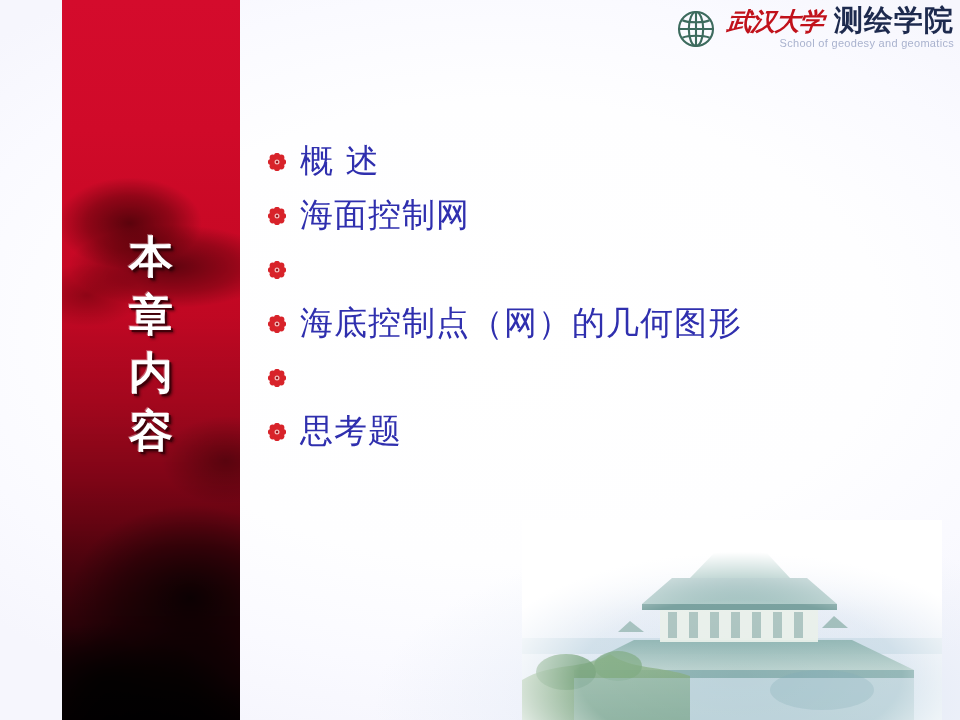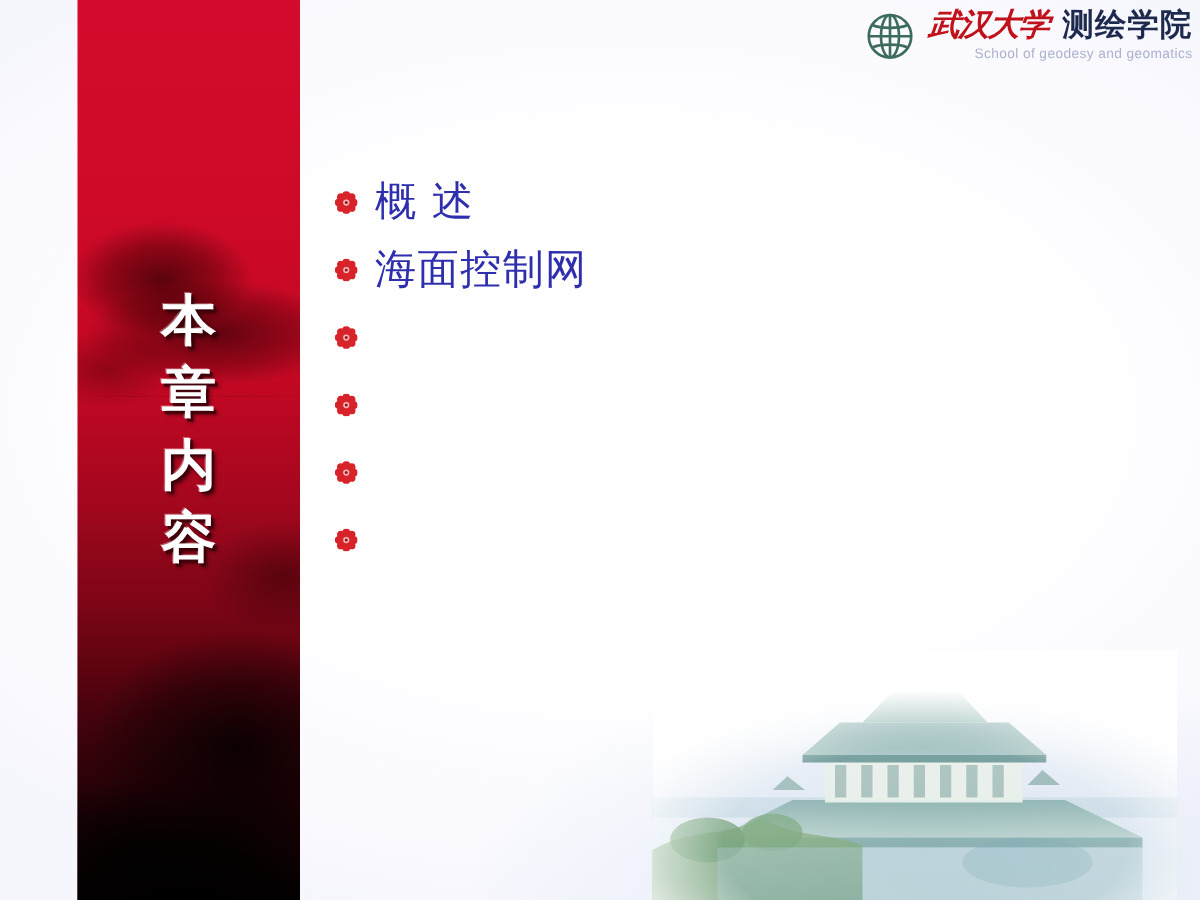--- a/index.html
+++ b/index.html
@@ -133,21 +133,21 @@
     font-size: 25px;
     line-height: 28px;
     font-weight: 700;
     font-style: italic;
     color: #c1121b;
     letter-spacing: -1px;
     transform: skewX(-6deg);
   }
   .logo .cn-blue {
     font-family: Liberation Serif, serif;
-    font-size: 25px;
+    font-size: 29px;
     line-height: 28px;
     font-weight: 700;
     color: #1d2a4e;
     letter-spacing: 1px;
   }
   .logo .en-line {
     font-family: "Liberation Sans", "DejaVu Sans", sans-serif;
     font-size: 11px;
     line-height: 13px;
     color: #a9b2ce;
@@ -380,57 +380,59 @@
             <circle cx="13.3" cy="4.7" r="3.1"></circle>
               <circle cx="13.3" cy="13.3" r="3.1"></circle>
             <circle cx="4.7" cy="13.3" r="3.1"></circle>
               <circle cx="4.7" cy="4.7" r="3.1"></circle>
             <circle cx="9" cy="9" r="5.4"></circle>
           </g>
           <circle cx="9" cy="9" r="2.5" fill="#f2b8b8"></circle>
           <circle cx="9" cy="9" r="1.2" fill="#9c1218"></circle>
         </svg>
       </span>
-    </div>
-
-    <div class="bullet-row">
-      <span class="bullet-icon">
-        <svg viewBox="0 0 18 18" aria-hidden="true">
-          <g fill="#d8232a">
-            <circle cx="9" cy="2.9" r="3.1"></circle>
-              <circle cx="15.1" cy="9" r="3.1"></circle>
-            <circle cx="9" cy="15.1" r="3.1"></circle>
-              <circle cx="2.9" cy="9" r="3.1"></circle>
-            <circle cx="13.3" cy="4.7" r="3.1"></circle>
-              <circle cx="13.3" cy="13.3" r="3.1"></circle>
-            <circle cx="4.7" cy="13.3" r="3.1"></circle>
-              <circle cx="4.7" cy="4.7" r="3.1"></circle>
-            <circle cx="9" cy="9" r="5.4"></circle>
-          </g>
-          <circle cx="9" cy="9" r="2.5" fill="#f2b8b8"></circle>
-          <circle cx="9" cy="9" r="1.2" fill="#9c1218"></circle>
-        </svg>
-      </span>
-    </div>
-
-    <div class="bullet-row">
-      <span class="bullet-icon">
-        <svg viewBox="0 0 18 18" aria-hidden="true">
-          <g fill="#d8232a">
-            <circle cx="9" cy="2.9" r="3.1"></circle>
-              <circle cx="15.1" cy="9" r="3.1"></circle>
-            <circle cx="9" cy="15.1" r="3.1"></circle>
-              <circle cx="2.9" cy="9" r="3.1"></circle>
-            <circle cx="13.3" cy="4.7" r="3.1"></circle>
-              <circle cx="13.3" cy="13.3" r="3.1"></circle>
-            <circle cx="4.7" cy="13.3" r="3.1"></circle>
-              <circle cx="4.7" cy="4.7" r="3.1"></circle>
-            <circle cx="9" cy="9" r="5.4"></circle>
-          </g>
-          <circle cx="9" cy="9" r="2.5" fill="#f2b8b8"></circle>
-          <circle cx="9" cy="9" r="1.2" fill="#9c1218"></circle>
-        </svg>
-      </span>
+      <span class="bullet-label">海底控制点（网）的几何图形</span>
+    </div>
+
+    <div class="bullet-row">
+      <span class="bullet-icon">
+        <svg viewBox="0 0 18 18" aria-hidden="true">
+          <g fill="#d8232a">
+            <circle cx="9" cy="2.9" r="3.1"></circle>
+              <circle cx="15.1" cy="9" r="3.1"></circle>
+            <circle cx="9" cy="15.1" r="3.1"></circle>
+              <circle cx="2.9" cy="9" r="3.1"></circle>
+            <circle cx="13.3" cy="4.7" r="3.1"></circle>
+              <circle cx="13.3" cy="13.3" r="3.1"></circle>
+            <circle cx="4.7" cy="13.3" r="3.1"></circle>
+              <circle cx="4.7" cy="4.7" r="3.1"></circle>
+            <circle cx="9" cy="9" r="5.4"></circle>
+          </g>
+          <circle cx="9" cy="9" r="2.5" fill="#f2b8b8"></circle>
+          <circle cx="9" cy="9" r="1.2" fill="#9c1218"></circle>
+        </svg>
+      </span>
+    </div>
+
+    <div class="bullet-row">
+      <span class="bullet-icon">
+        <svg viewBox="0 0 18 18" aria-hidden="true">
+          <g fill="#d8232a">
+            <circle cx="9" cy="2.9" r="3.1"></circle>
+              <circle cx="15.1" cy="9" r="3.1"></circle>
+            <circle cx="9" cy="15.1" r="3.1"></circle>
+              <circle cx="2.9" cy="9" r="3.1"></circle>
+            <circle cx="13.3" cy="4.7" r="3.1"></circle>
+              <circle cx="13.3" cy="13.3" r="3.1"></circle>
+            <circle cx="4.7" cy="13.3" r="3.1"></circle>
+              <circle cx="4.7" cy="4.7" r="3.1"></circle>
+            <circle cx="9" cy="9" r="5.4"></circle>
+          </g>
+          <circle cx="9" cy="9" r="2.5" fill="#f2b8b8"></circle>
+          <circle cx="9" cy="9" r="1.2" fill="#9c1218"></circle>
+        </svg>
+      </span>
+      <span class="bullet-label">思考题</span>
     </div>
 
   </div>
 
 </div>
 
 </body></html>

